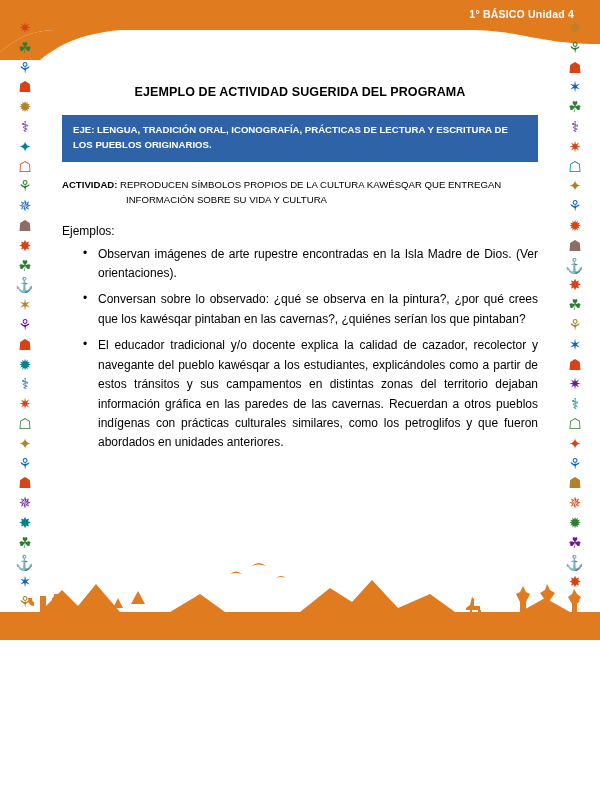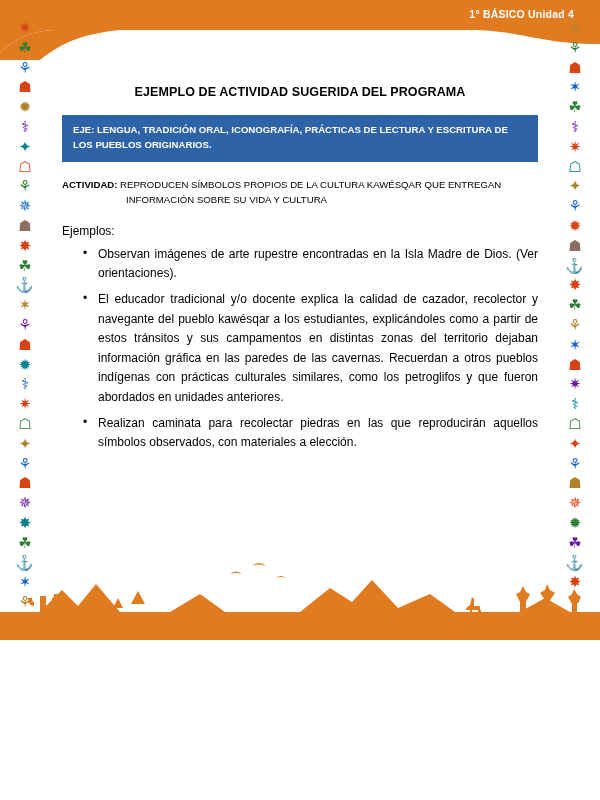--- a/index.html
+++ b/index.html
@@ -243,22 +243,22 @@
     <div class="activity">
       <span class="lbl">ACTIVIDAD:</span>
       <span>REPRODUCEN SÍMBOLOS PROPIOS DE LA CULTURA KAWÉSQAR QUE ENTREGAN</span>
       <span class="cont">INFORMACIÓN SOBRE SU VIDA Y CULTURA</span>
     </div>
 
     <div class="examples-label">Ejemplos:</div>
 
     <ul class="bullets">
       <li>Observan imágenes de arte rupestre encontradas en la Isla Madre de Dios. (Ver orientaciones).</li>
+      <li>Conversan sobre lo observado: ¿qué se observa en la pintura?, ¿por qué crees que los kawésqar pintaban en las cavernas?, ¿quiénes serían los que pintaban?</li>
       <li>El educador tradicional y/o docente explica la calidad de cazador, recolector y navegante del pueblo kawésqar a los estudiantes, explicándoles como a partir de estos tránsitos y sus campamentos en distintas zonas del territorio dejaban información gráfica en las paredes de las cavernas. Recuerdan a otros pueblos indígenas con prácticas culturales similares, como los petroglifos y que fueron abordados en unidades anteriores.</li>
-      <li>Realizan caminata para recolectar piedras en las que reproducirán aquellos símbolos observados, con materiales a elección.</li>
     </ul>
 
   </div>
 
   <div class="footer-band">
     <svg width="600" height="90" viewBox="0 0 600 90" xmlns="http://www.w3.org/2000/svg">
 
       <path fill="#e07b20" d="M0,62 L40,62 L62,40 L78,56 L96,34 L120,62 L170,62 L200,44 L225,62 L300,62 L330,38 L352,52 L372,30 L398,58 L430,44 L455,62 L520,62 L545,48 L570,62 L600,62 L600,90 L0,90 Z"></path>
 
       <rect x="0" y="68" width="600" height="22" fill="#e07b20"></rect>

